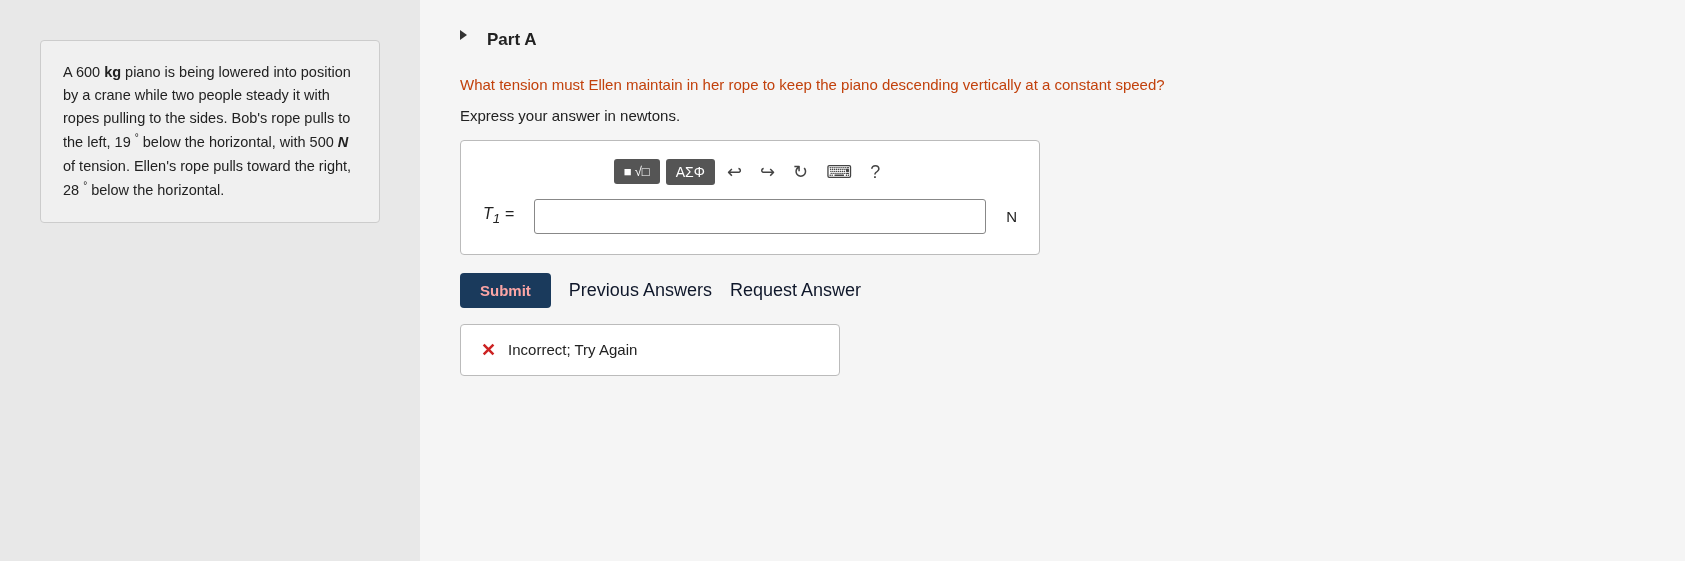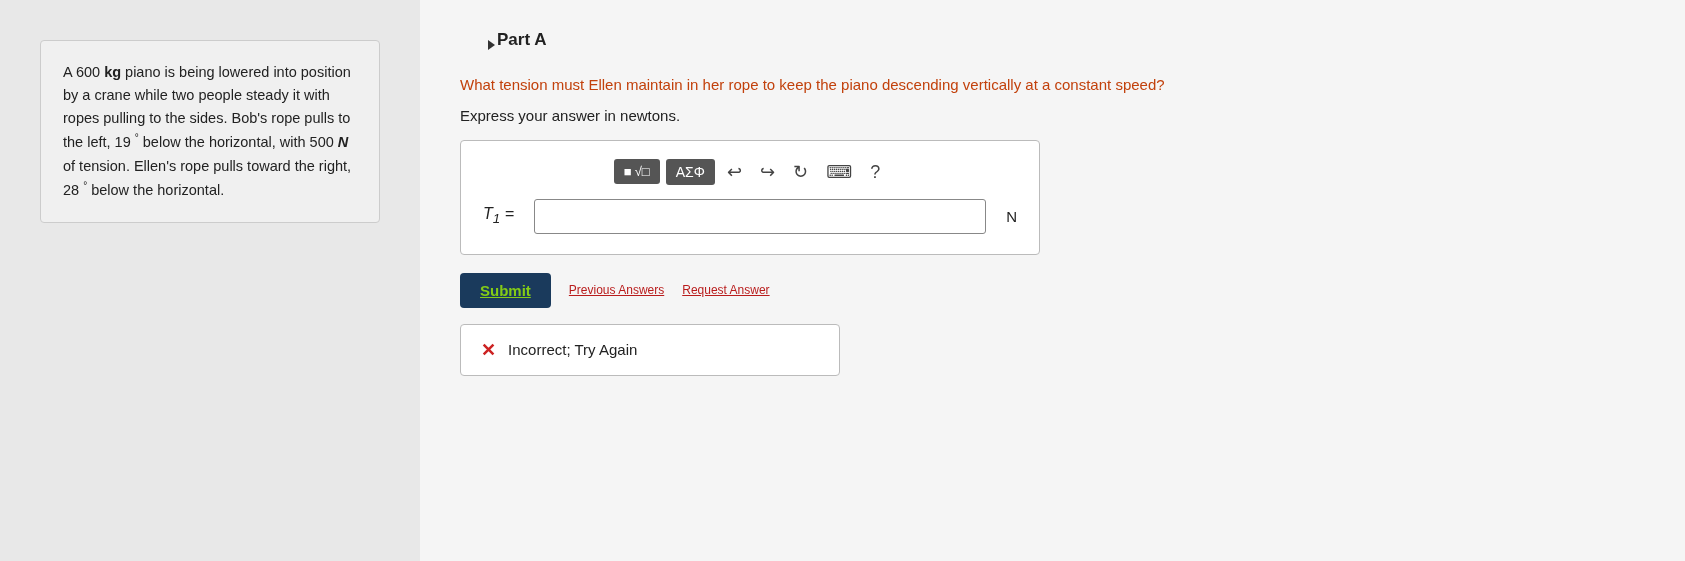--- a/index.html
+++ b/index.html
@@ -33,24 +33,23 @@
     }
 
     .right-panel {
       flex: 1;
       background: #f5f5f5;
       padding: 30px 40px 40px 40px;
     }
 
     .part-header {
       display: flex;
-      align-items: flex-end;
-      gap: 2px;
+      align-items: flex-start;
+      gap: 20px;
       margin-bottom: 24px;
-      margin-left: 28px;
     }
 
     .triangle-icon {
       width: 0;
       height: 0;
       border-left: 7px solid #333;
       border-top: 5px solid transparent;
       border-bottom: 5px solid transparent;
       cursor: pointer;
     }
@@ -149,37 +148,35 @@
 
     .action-row {
       display: flex;
       align-items: center;
       gap: 18px;
       margin-bottom: 16px;
     }
 
     .submit-btn {
       background: #1a3a5c;
-      color: #84cc16;
+      color: #fca5a5;
       border: none;
       border-radius: 4px;
       padding: 9px 20px;
       font-size: 15px;
       font-weight: 600;
       cursor: pointer;
-      text-decoration: underline;
     }
 
     .link-btn {
       background: none;
       border: none;
-      color: #b91c1c;
-      font-size: 12px;
-      cursor: pointer;
-      text-decoration: underline;
+      color: #0f172a;
+      font-size: 18px;
+      cursor: pointer;
       padding: 0;
     }
 
     .feedback-box {
       background: #fff;
       border: 1.5px solid #bbb;
       border-radius: 4px;
       padding: 14px 20px;
       max-width: 380px;
       display: flex;

